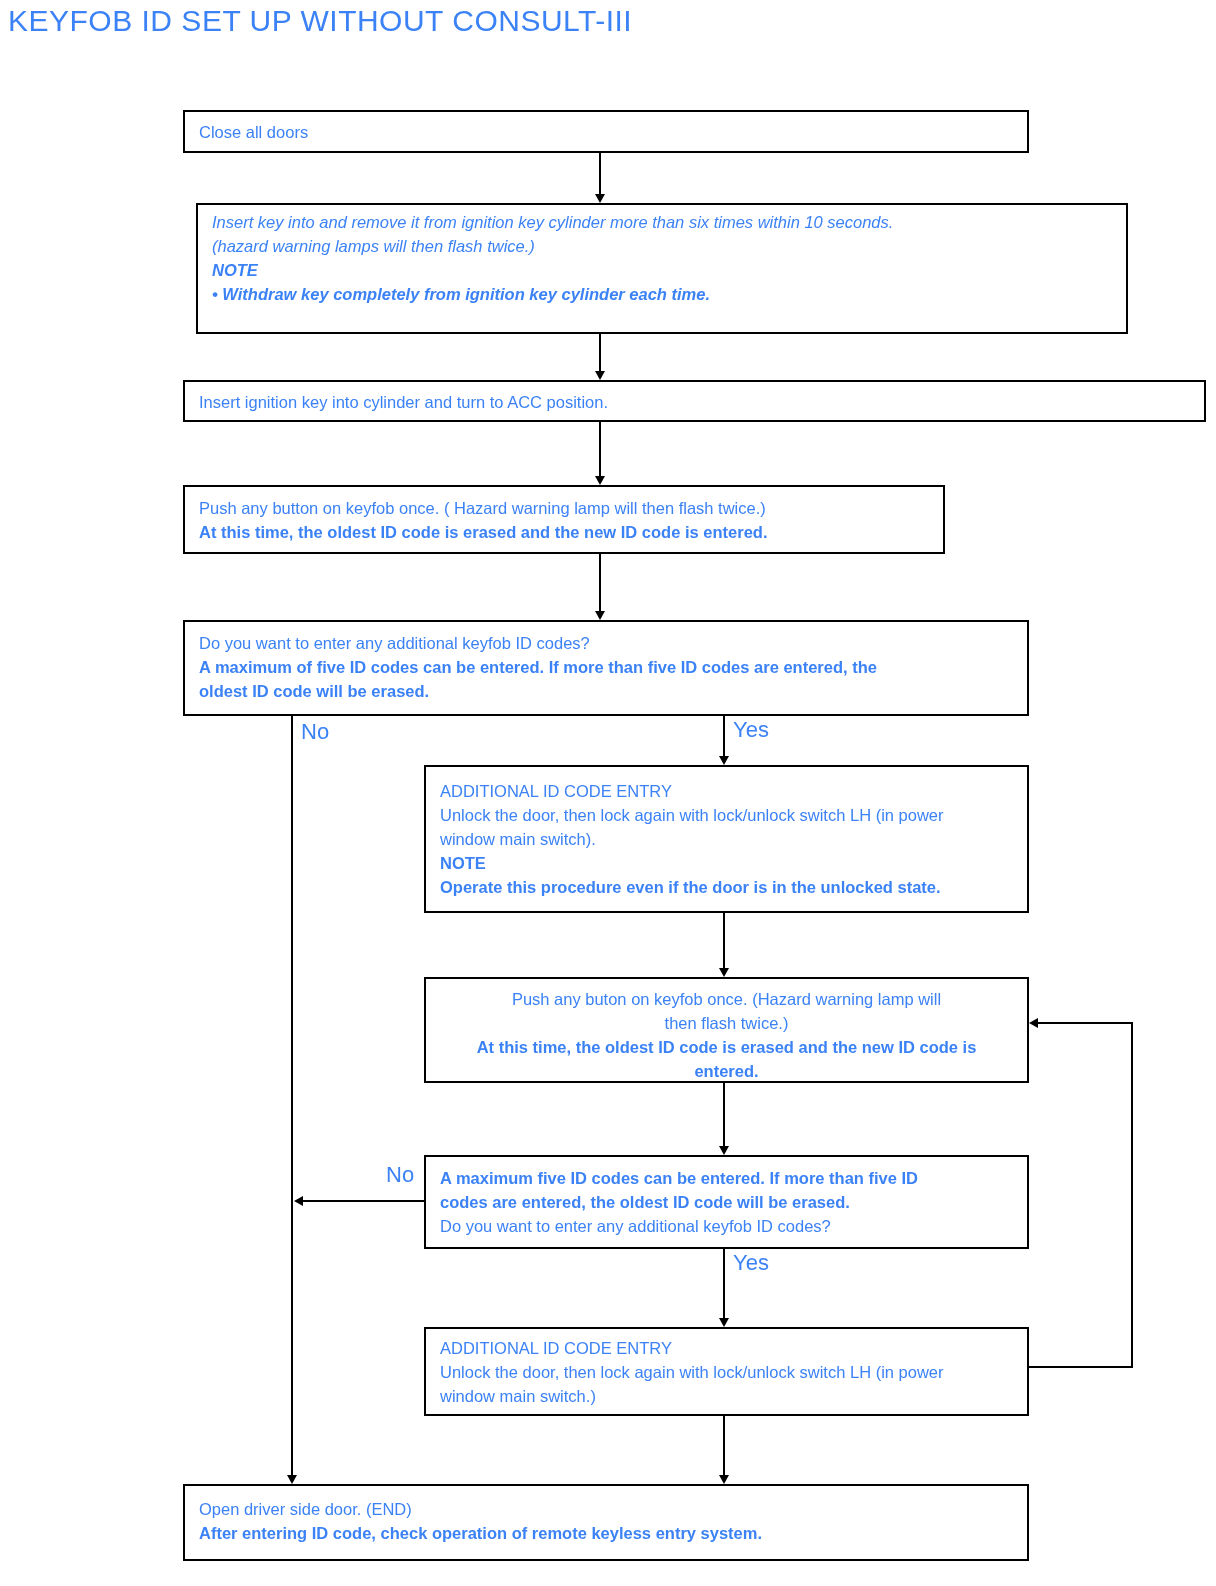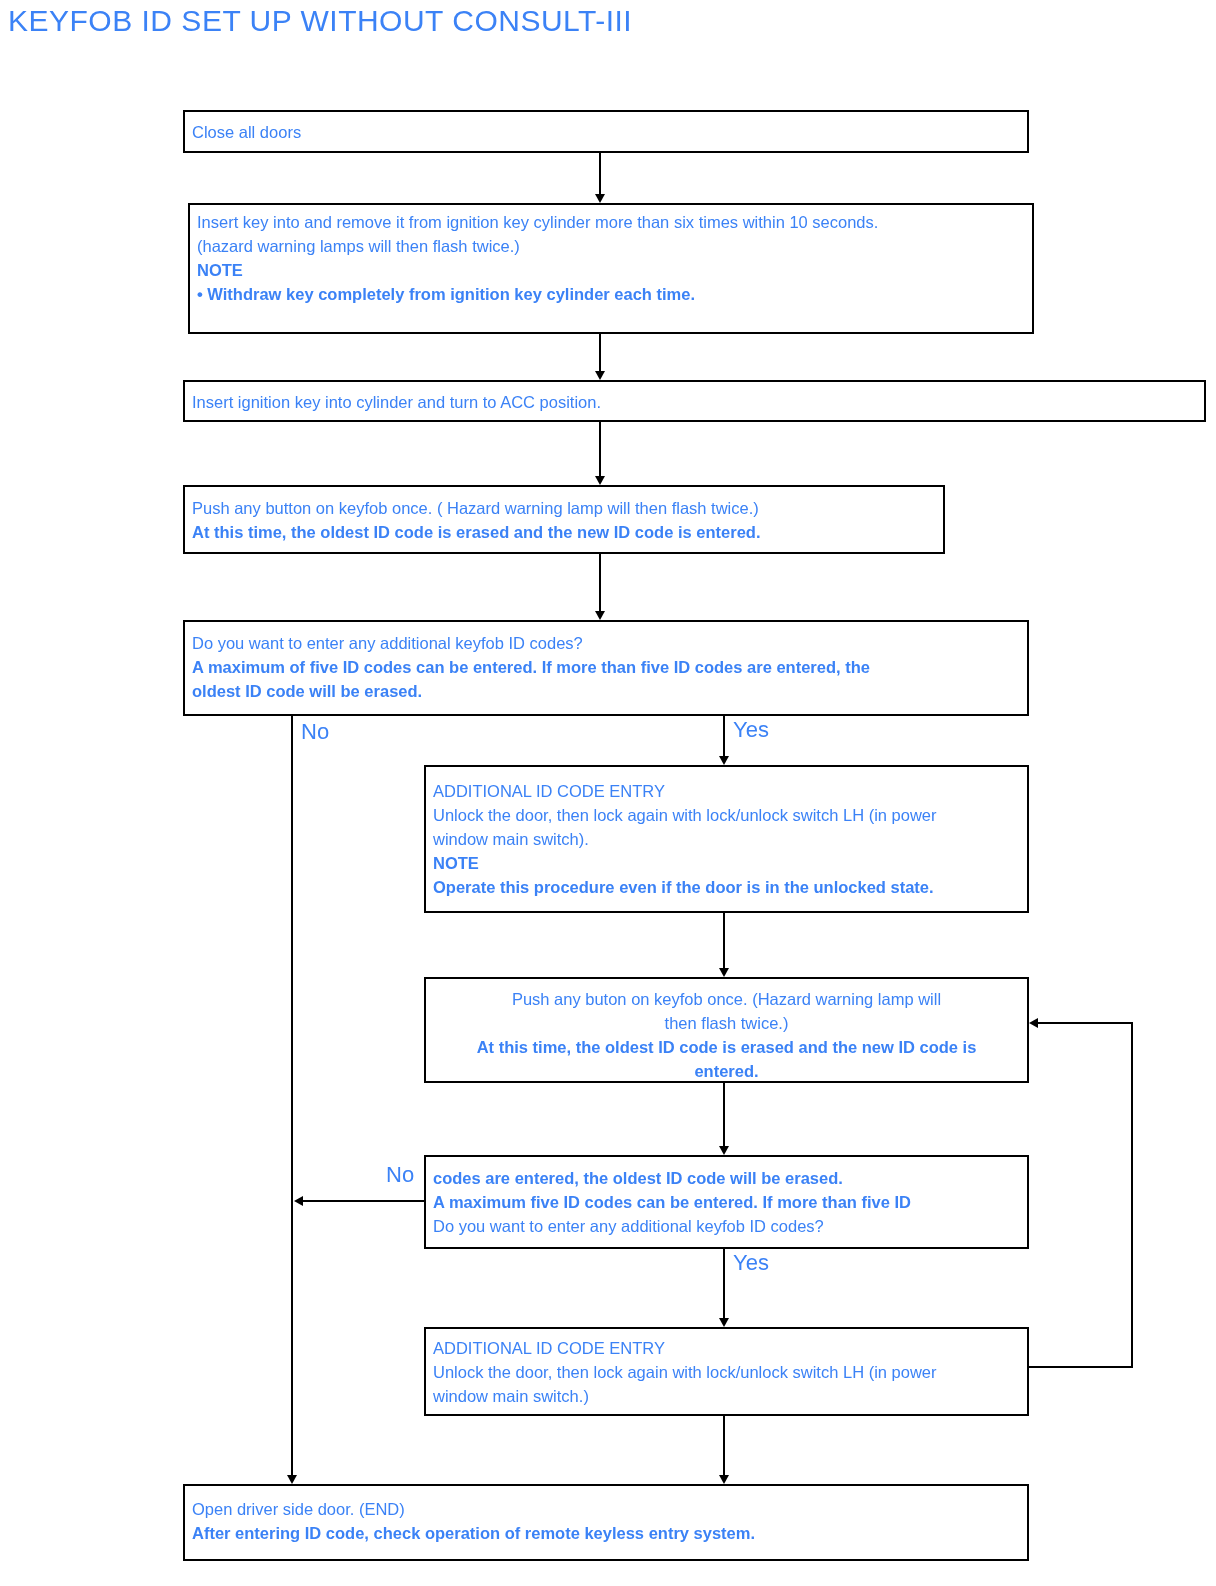--- a/index.html
+++ b/index.html
@@ -16,21 +16,21 @@
     font-size: 30px; font-weight: 400; letter-spacing: 0.5px;
     white-space: nowrap;
   }
   .node {
     position: absolute;
     border: 2px solid #000;
     box-sizing: border-box;
     background: #fff;
     font-size: 16.5px;
     line-height: 24px;
-    padding: 5px 7px;
+    padding: 5px 14px;
   }
   .node .b { font-weight: bold; }
   .vline, .hline { position: absolute; background: #000; }
   .vline { width: 2px; }
   .hline { height: 2px; }
   .arr-down {
     position: absolute; width: 0; height: 0;
     border-left: 5px solid transparent;
     border-right: 5px solid transparent;
     border-top: 9px solid #000;
@@ -51,21 +51,21 @@
 <body>
 
 <div id="page">
 
   <div class="title">KEYFOB ID SET UP WITHOUT CONSULT-III</div>
 
   <div class="node" style="left:183px; top:110px; width:846px; height:43px; padding-top:8px;">
       <div>Close all doors</div>
     </div>
 
-  <div class="node" style="left:188px; top:203px; width:846px; height:131px;">
+  <div class="node" style="left:196px; top:203px; width:932px; height:131px;font-style:italic;">
       <div>Insert key into and remove it from ignition key cylinder more than six times within 10 seconds.</div>
       <div>(hazard warning lamps will then flash twice.)</div>
       <div class="b">NOTE</div>
       <div class="b">• Withdraw key completely from ignition key cylinder each time.</div>
     </div>
 
   <div class="node" style="left:183px; top:380px; width:1023px; height:42px; padding-top:8px;">
       <div>Insert ignition key into cylinder and turn to ACC position.</div>
     </div>
 
@@ -89,22 +89,22 @@
     </div>
 
   <div class="node" style="left:424px; top:977px; width:605px; height:106px; padding-top:8px;text-align:center;">
       <div>Push any buton on keyfob once. (Hazard warning lamp will</div>
       <div>then flash twice.)</div>
       <div class="b">At this time, the oldest ID code is erased and the new ID code is</div>
       <div class="b">entered.</div>
     </div>
 
   <div class="node" style="left:424px; top:1155px; width:605px; height:94px; padding-top:9px;">
+      <div class="b">A maximum five ID codes can be entered. If more than five ID</div>
       <div class="b">codes are entered, the oldest ID code will be erased.</div>
-      <div class="b">A maximum five ID codes can be entered. If more than five ID</div>
       <div>Do you want to enter any additional keyfob ID codes?</div>
     </div>
 
   <div class="node" style="left:424px; top:1327px; width:605px; height:89px; padding-top:7px;">
       <div>ADDITIONAL ID CODE ENTRY</div>
       <div>Unlock the door, then lock again with lock/unlock switch LH (in power</div>
       <div>window main switch.)</div>
     </div>
 
   <div class="node" style="left:183px; top:1484px; width:846px; height:77px; padding-top:11px;">

